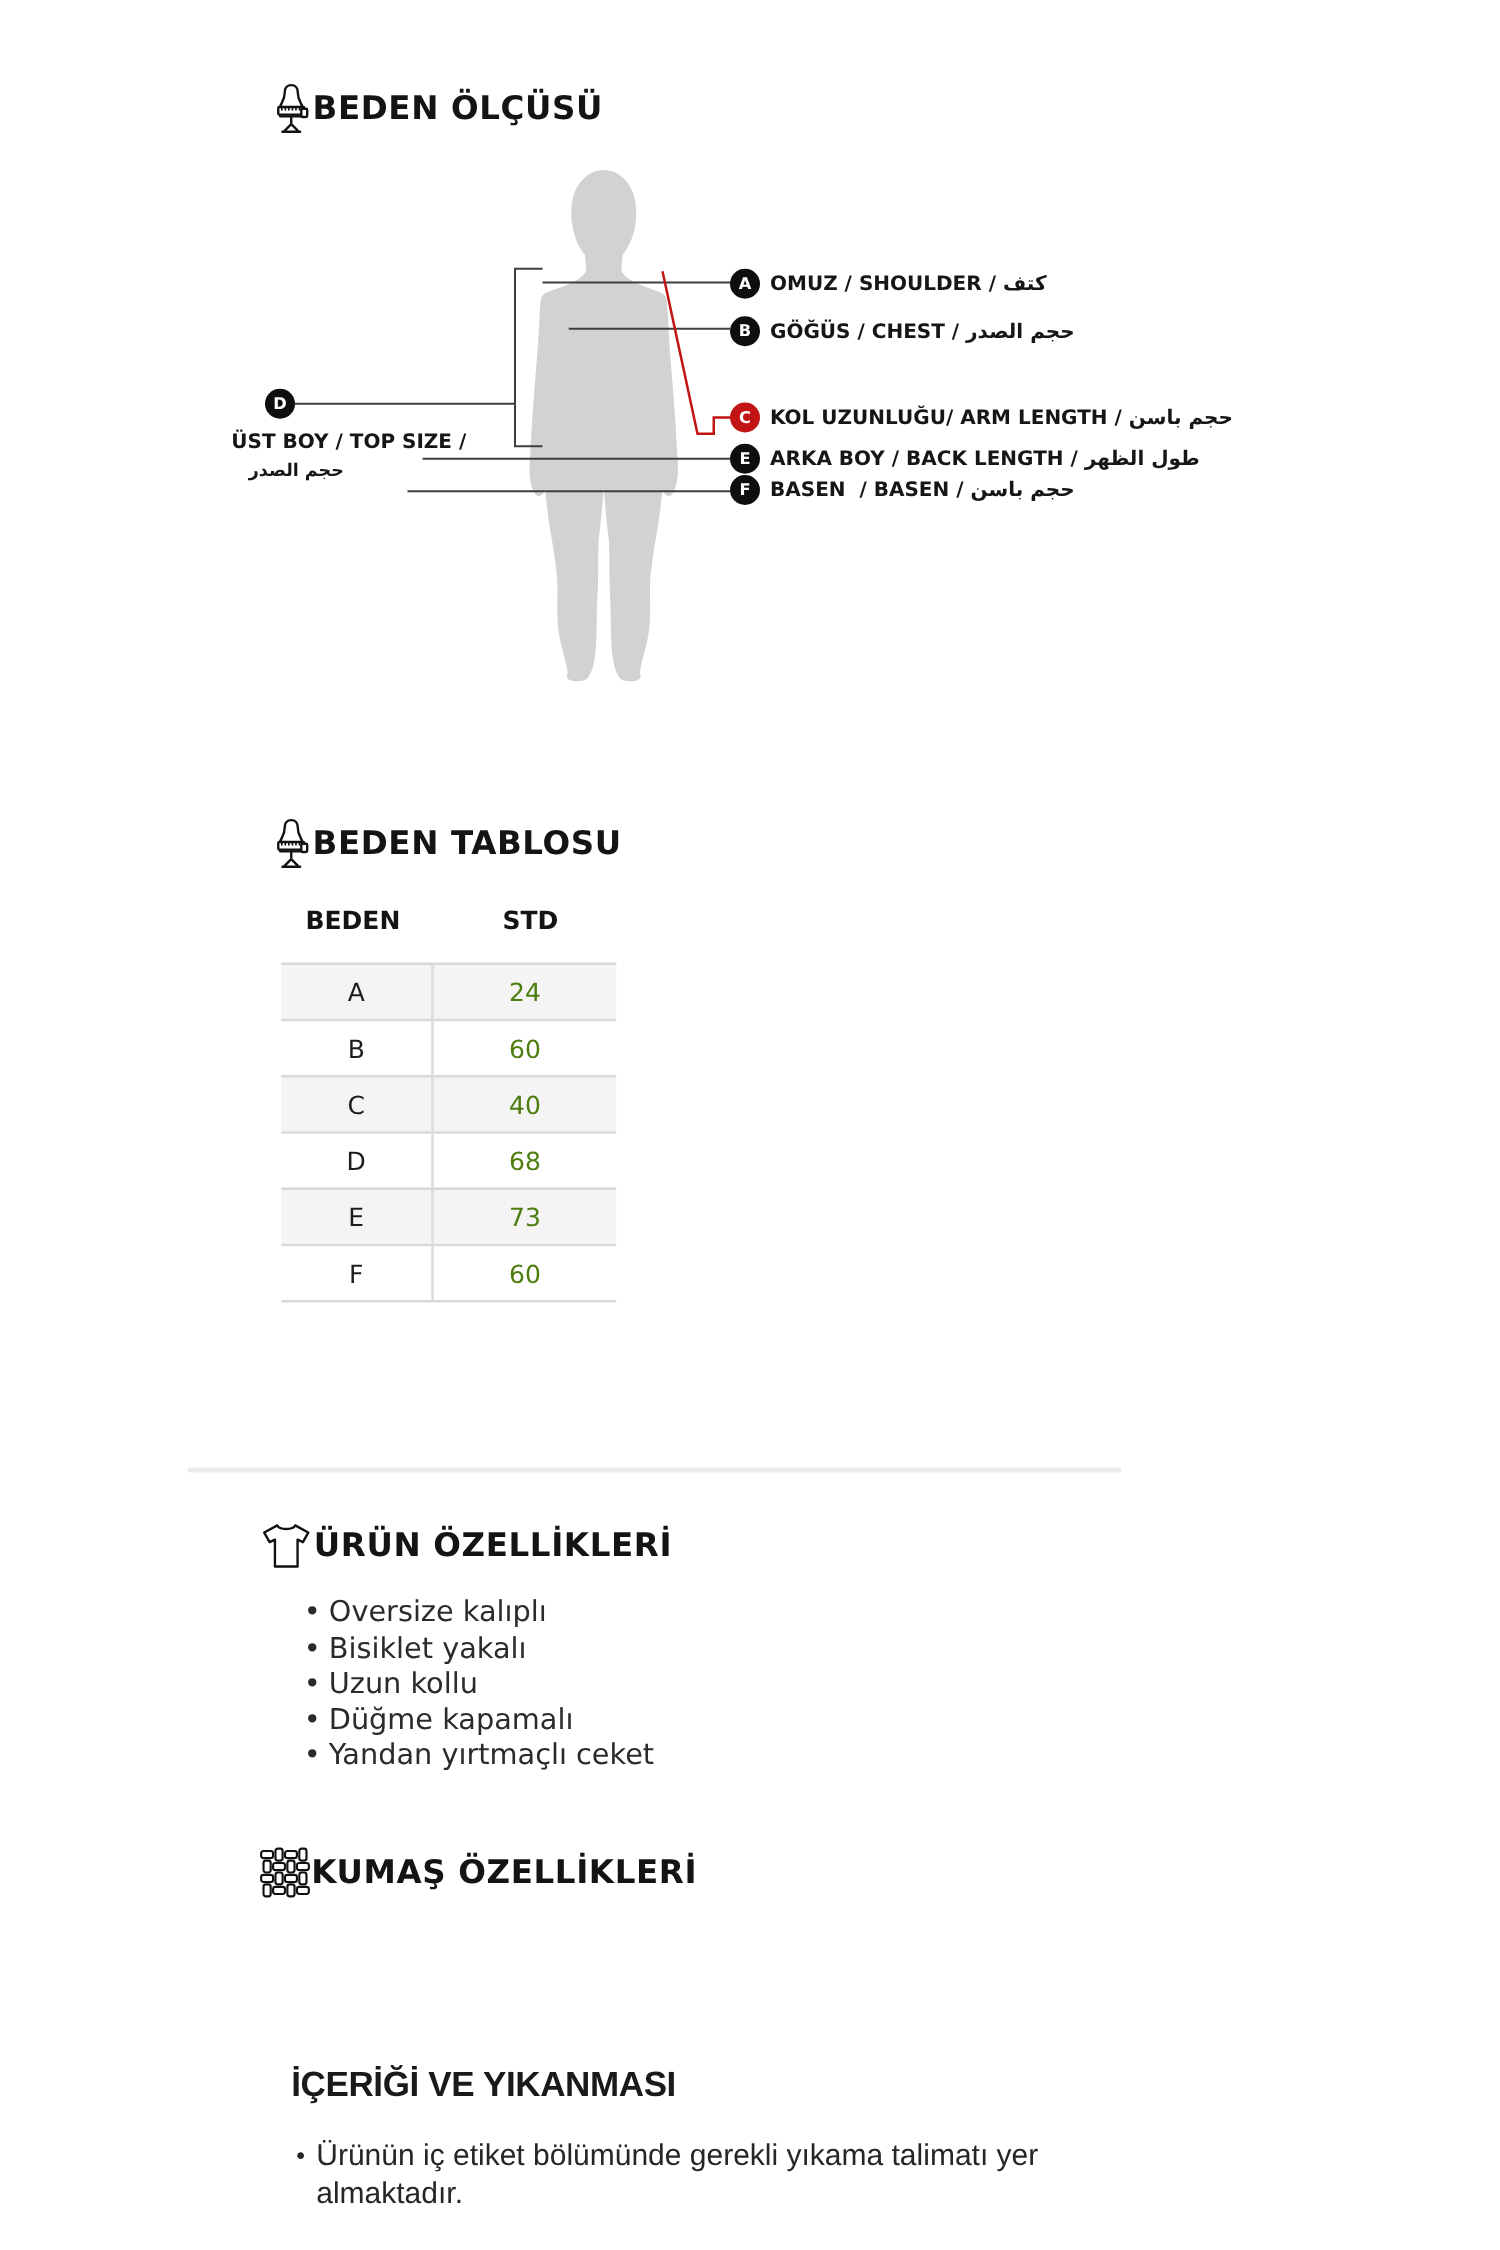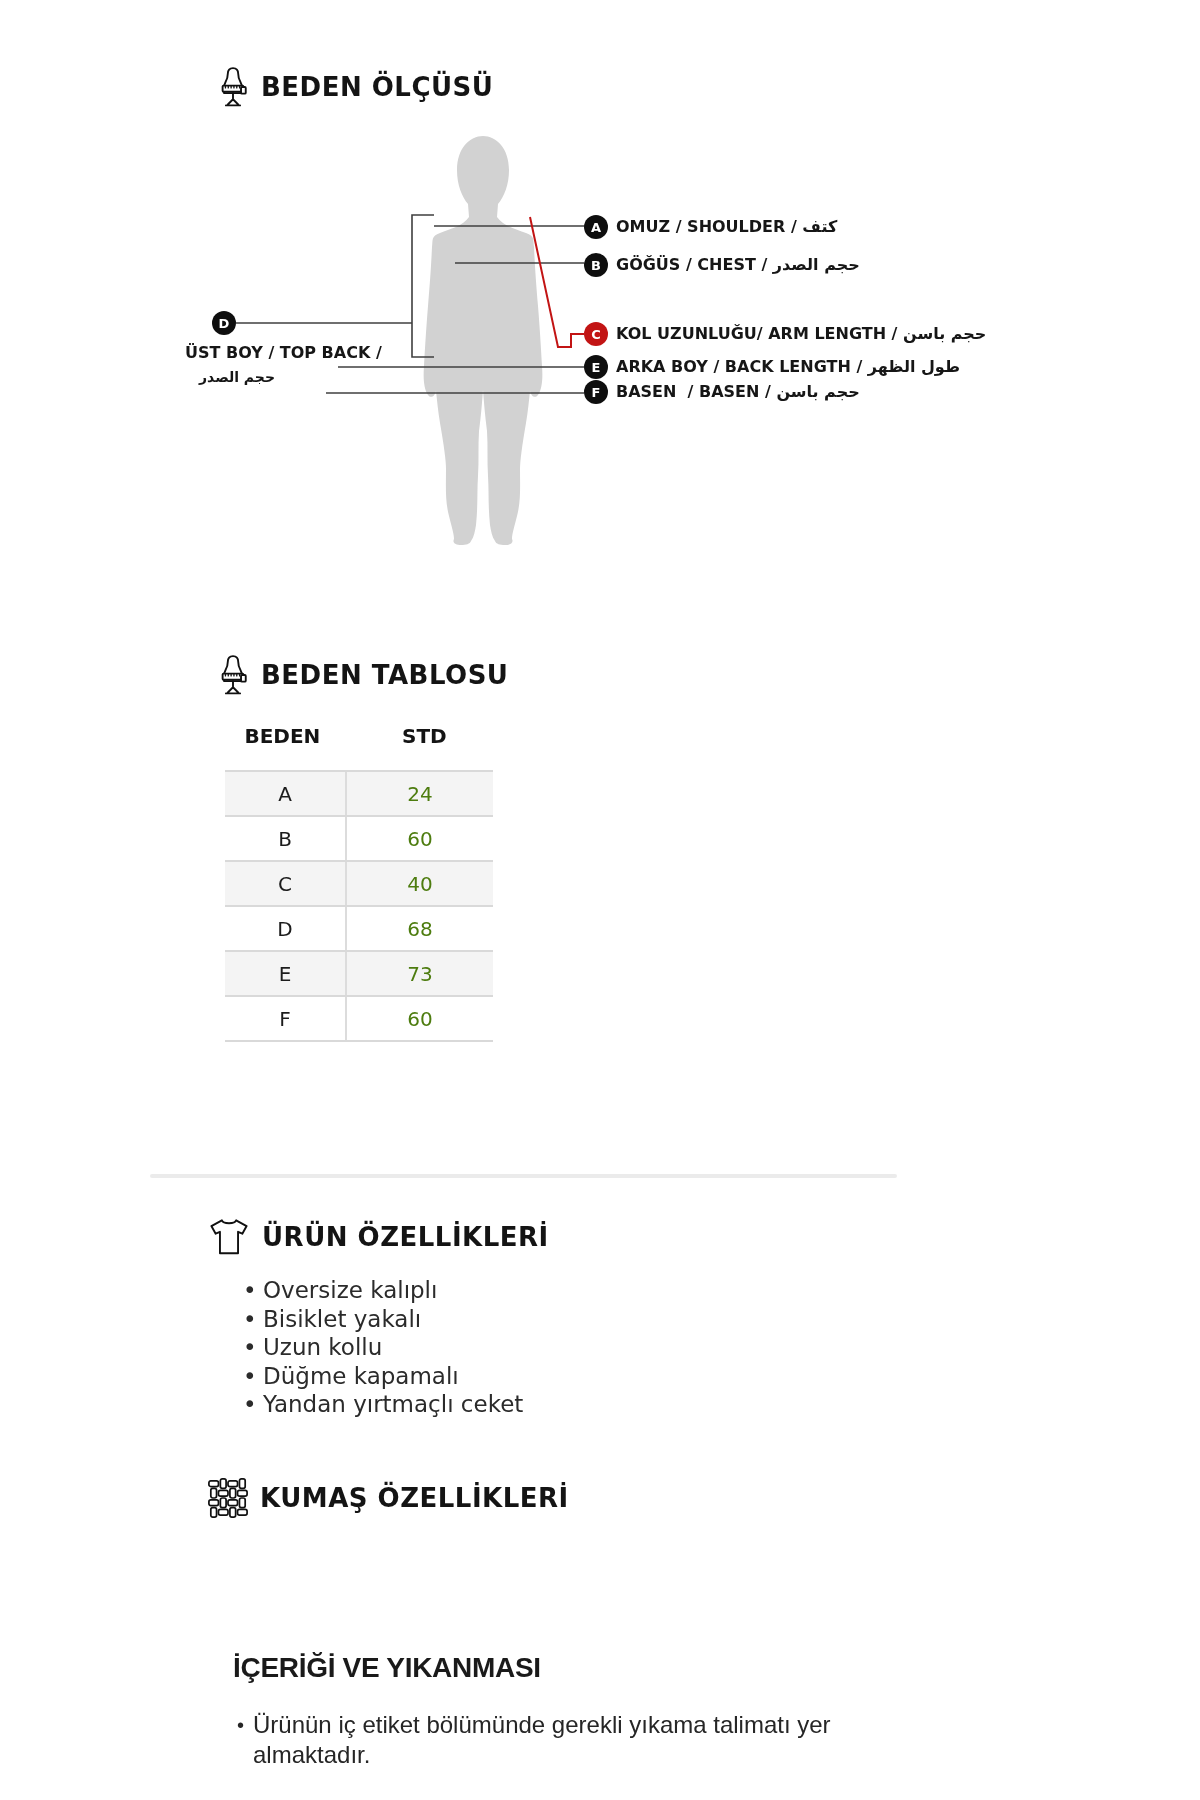--- a/index.html
+++ b/index.html
@@ -1,20 +1,20 @@
 <!DOCTYPE html>
 <html><head>
 <meta charset="utf-8">
 <style>
   html,body{margin:0;padding:0;background:#fff;}
   .canvas{position:relative;width:1200px;height:1800px;background:#ffffff;overflow:hidden;
           font-family:"DejaVu Sans",sans-serif;color:#1c1c1c;}
 
   
-  .section-head{position:absolute;display:flex;align-items:center;gap:11px;height:46px;}
+  .section-head{position:absolute;display:flex;align-items:center;height:46px;}
   .section-head .ttl{font-size:26px;font-weight:700;letter-spacing:.5px;color:#141414;white-space:pre;}
   .icon{flex:0 0 auto;}
 
   
   .figure{position:absolute;left:373px;top:130px;z-index:1;}
   .dlines{position:absolute;left:0;top:0;z-index:2;pointer-events:none;}
   .badge{position:absolute;width:24px;height:24px;border-radius:50%;background:#0e0e0e;color:#fff;
          display:flex;align-items:center;justify-content:center;font-size:13px;font-weight:700;z-index:3;}
   .badge.red{background:#c21414;}
   .dlabel{position:absolute;left:616px;height:24px;line-height:24px;font-size:16px;font-weight:700;
@@ -114,21 +114,21 @@
         <span>D</span>
       </div>
 
     <div class="dlabel" style="top:215px">OMUZ / SHOULDER / كتف</div>
     <div class="dlabel" style="top:253px">GÖĞÜS / CHEST / حجم الصدر</div>
     <div class="dlabel" style="top:322px">KOL UZUNLUĞU/ ARM LENGTH / حجم باسن</div>
     <div class="dlabel" style="top:355px">ARKA BOY / BACK LENGTH / طول الظهر</div>
     <div class="dlabel" style="top:380px">BASEN  / BASEN / حجم باسن</div>
 
     <div class="dblock">
-      <div>ÜST BOY / TOP BACK /</div>
+      <div>ÜST BOY / TOP SIZE /</div>
       <div class="ar">حجم الصدر</div>
     </div>
   </div>
 
   <div class="section-head" style="left:216px;top:652px">
     <svg class="icon" width="34" height="44" viewBox="0 0 36 46">
       <g fill="none" stroke="#111" stroke-width="2" stroke-linecap="round" stroke-linejoin="round">
         <path d="M18,3 C14.5,3 12.5,5.5 12.5,9 C12.5,13 11.5,15.5 10,18 C8.5,20.5 8,23.5 8.3,26 L8.6,29.5 L27.4,29.5 L27.7,26 C28,23.5 27.5,20.5 26,18 C24.5,15.5 23.5,13 23.5,9 C23.5,5.5 21.5,3 18,3 Z"></path>
         <rect x="7" y="21.5" width="22" height="6.5" rx="1" fill="#fff"></rect>
         <path d="M10,21.5 V24 M13,21.5 V24 M16,21.5 V24 M19,21.5 V24 M22,21.5 V24 M25,21.5 V24" stroke-width="1.4"></path>

